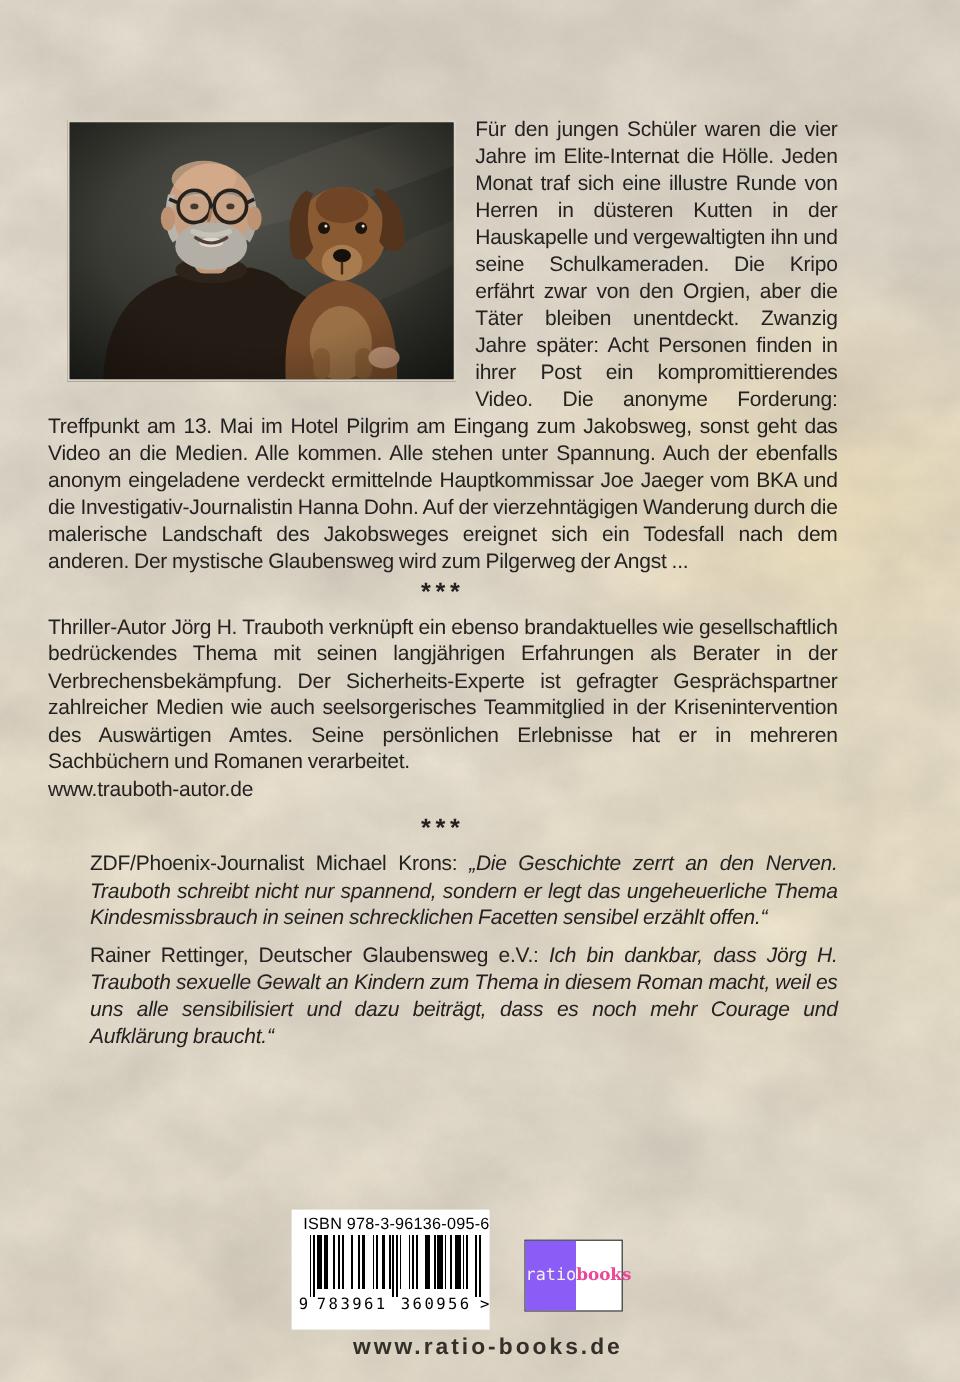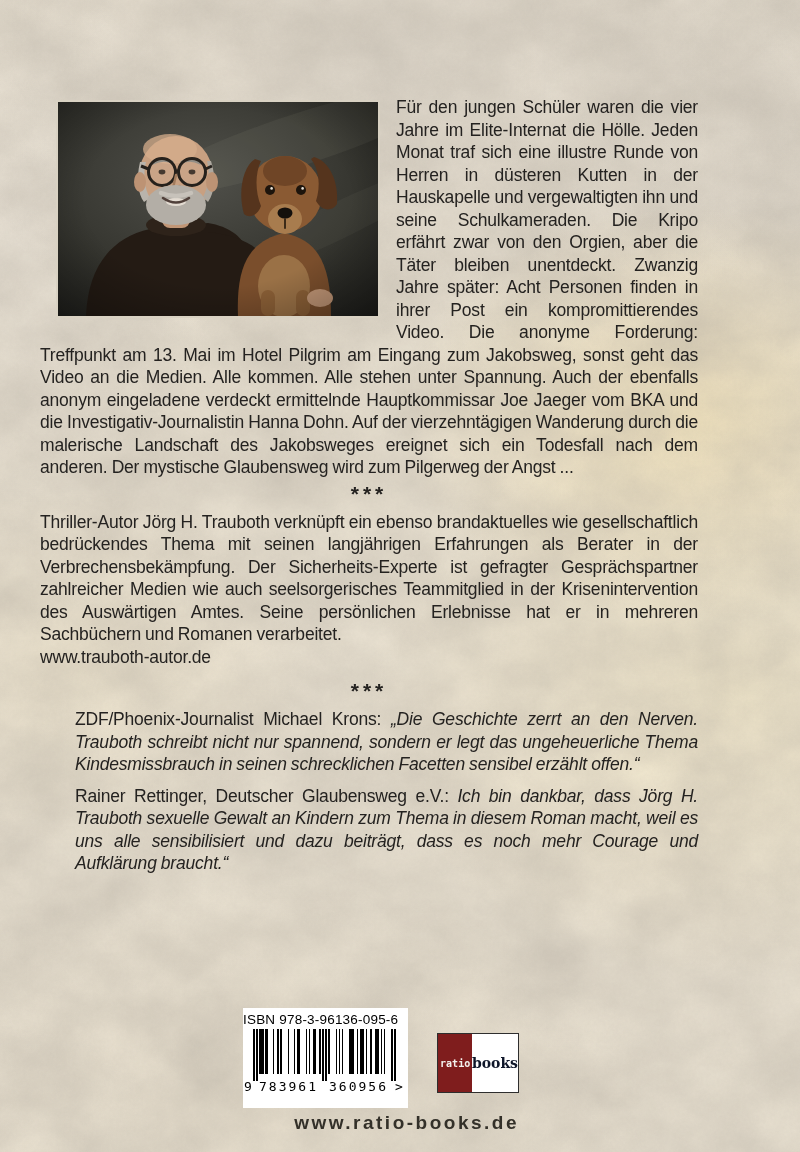--- a/index.html
+++ b/index.html
@@ -44,40 +44,40 @@
     text-align:center;font-weight:700;font-size:21px;line-height:21px;
     letter-spacing:4px;margin:4px 0 7px;color:#242220;clear:both;
   }
   .website-line{margin:0 0 12px;font-size:17.5px;line-height:22.5px;letter-spacing:-0.2px;}
   .quote-block{margin-bottom:9px;margin-left:35px;}
   .qtext{font-style:italic;}
 
   .bottom-group{position:absolute;left:243px;top:1008px;width:276px;z-index:2;display:flex;}
   .isbn-box{
     width:166px;height:100px;background:#ffffff;
-    display:flex;flex-direction:column;align-items:flex-start;
+    display:flex;flex-direction:column;align-items:flex-end;
     padding-top:4px;box-sizing:border-box;
   }
   .isbn-label{
     font-size:13.5px;line-height:16px;color:#000;
     letter-spacing:0.2px;white-space:nowrap;
   }
   .isbn-box svg{display:block;margin-top:1px;}
   .isbn-box svg text{font-family:"DejaVu Sans Mono",monospace;font-size:13px;fill:#000;}
   .logo{
     display:flex;width:82px;height:60px;margin-left:29px;margin-top:25px;
     border:1px solid #2e2e2e;background:#ffffff;box-sizing:border-box;
   }
   .logo-left{
-    flex:1;background:#7f1d1d;color:#f4f2ee;
+    flex:1;background:#8b5cf6;color:#f4f2ee;
     display:flex;align-items:center;justify-content:center;
-    font-family:"DejaVu Sans Mono",monospace;font-weight:700;font-size:10px;
+    font-family:"DejaVu Sans Mono",monospace;font-weight:400;font-size:14px;
   }
   .logo-right{
-    flex:1;color:#0f172a;
+    flex:1;color:#ec4899;
     display:flex;align-items:center;justify-content:center;
     font-family:"DejaVu Serif",serif;font-weight:700;font-size:14px;
   }
   .publisher-site{
     position:absolute;left:243px;top:1112px;width:276px;z-index:2;
     text-align:right;font-size:19px;font-weight:700;
     letter-spacing:2.5px;color:#333029;
   }
 </style>
 </head>

